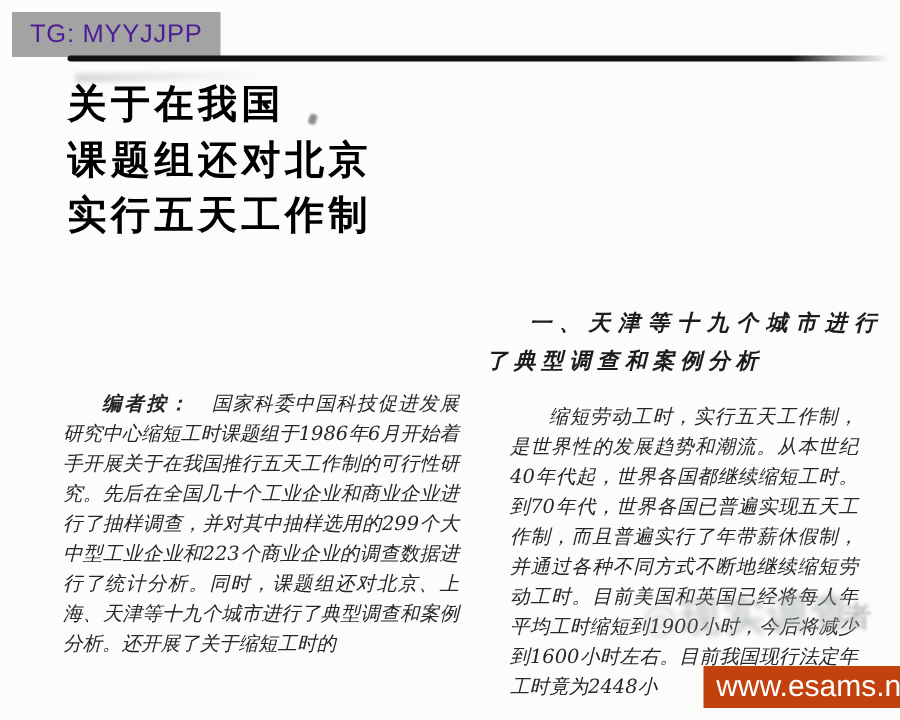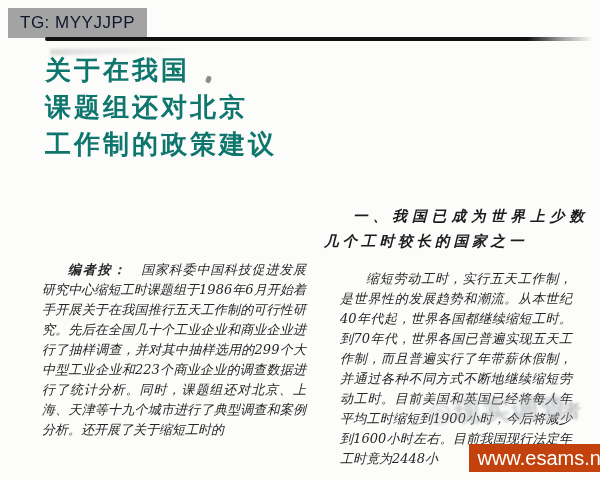--- a/index.html
+++ b/index.html
@@ -5,39 +5,39 @@
   html,body{margin:0;padding:0;}
   body{background:#e8e8e8;font-family:"Liberation Sans",sans-serif;}
   .page{
     position:relative;width:600px;height:480px;background:#fcfcfb;
     overflow:hidden;
   }
   
   .tg-banner{
     position:absolute;left:8px;top:8px;height:30px;padding:0 12px;
     display:flex;align-items:center;
-    color:#0f172a;font-size:17px;letter-spacing:.5px;
+    color:#4c1d95;font-size:17px;letter-spacing:.5px;
     font-family:"Liberation Sans",sans-serif;
   }
   
   .top-rule{
     position:absolute;left:45px;top:37px;width:548px;height:4px;
     background:linear-gradient(to right,#111 0%,#111 88%,#999 94%,rgba(200,200,200,0) 100%);
     border-radius:2px;
   }
   .scribble{
     position:absolute;left:50px;top:48px;width:130px;height:6px;
     background:linear-gradient(to right,rgba(150,150,150,.35),rgba(170,170,170,.15) 60%,rgba(180,180,180,0));
     filter:blur(1.5px);transform:rotate(-1deg);
   }
   
   .title{
     position:absolute;left:45px;top:52px;width:300px;
     font-family:"DejaVu Sans","Liberation Sans",sans-serif;
-    font-weight:bold;color:#0f766e;font-size:26px;line-height:37px;
+    font-weight:bold;color:#000000;font-size:26px;line-height:37px;
     letter-spacing:3px;filter:blur(.3px);
   }
   .speck{
     position:absolute;left:206px;top:76px;width:5px;height:7px;
     background:#8b8b8b;border-radius:2px;transform:rotate(20deg);
     filter:blur(.6px);
   }
   
   .col{
     position:absolute;width:264px;
@@ -82,32 +82,32 @@
 <div class="page">
 
   <div class="tg-banner" style="background:#a3a3a3;">TG: MYYJJPP</div>
 
   <div class="top-rule"></div>
   <div class="scribble"></div>
 
   <div class="title">
     <div>关于在我国</div>
     <div>课题组还对北京</div>
-    <div>工作制的政策建议</div>
+    <div>实行五天工作制</div>
   </div>
   <div class="speck"></div>
 
   <div class="col col-left note">
     <p>
       <span class="note-label">编者按：</span><span>国家科委中国科技促进发展研究中心缩短工时课题组于1986年6月开始着手开展关于在我国推行五天工作制的可行性研究。先后在全国几十个工业企业和商业企业进行了抽样调查，并对其中抽样选用的299个大中型工业企业和223个商业企业的调查数据进行了统计分析。同时，课题组还对北京、上海、天津等十九个城市进行了典型调查和案例分析。还开展了关于缩短工时的</span>
     </p>
   </div>
 
   <div class="col col-right">
-    <p class="section-heading">一、我国已成为世界上少数几个工时较长的国家之一</p>
+    <p class="section-heading">一、天津等十九个城市进行了典型调查和案例分析</p>
     <p class="section-body">缩短劳动工时，实行五天工作制，是世界性的发展趋势和潮流。从本世纪40年代起，世界各国都继续缩短工时。到70年代，世界各国已普遍实现五天工作制，而且普遍实行了年带薪休假制，并通过各种不同方式不断地继续缩短劳动工时。目前美国和英国已经将每人年平均工时缩短到1900小时，今后将减少到1600小时左右。目前我国现行法定年工时竟为2448小</p>
   </div>
 
   <div class="stamp">◎现实调查</div>
   <div class="stamp-side">者</div>
 
   <div class="site-banner" style="background:#c2410c;margin-left:26px;">www.esams.net</div>
 
 </div>
 

